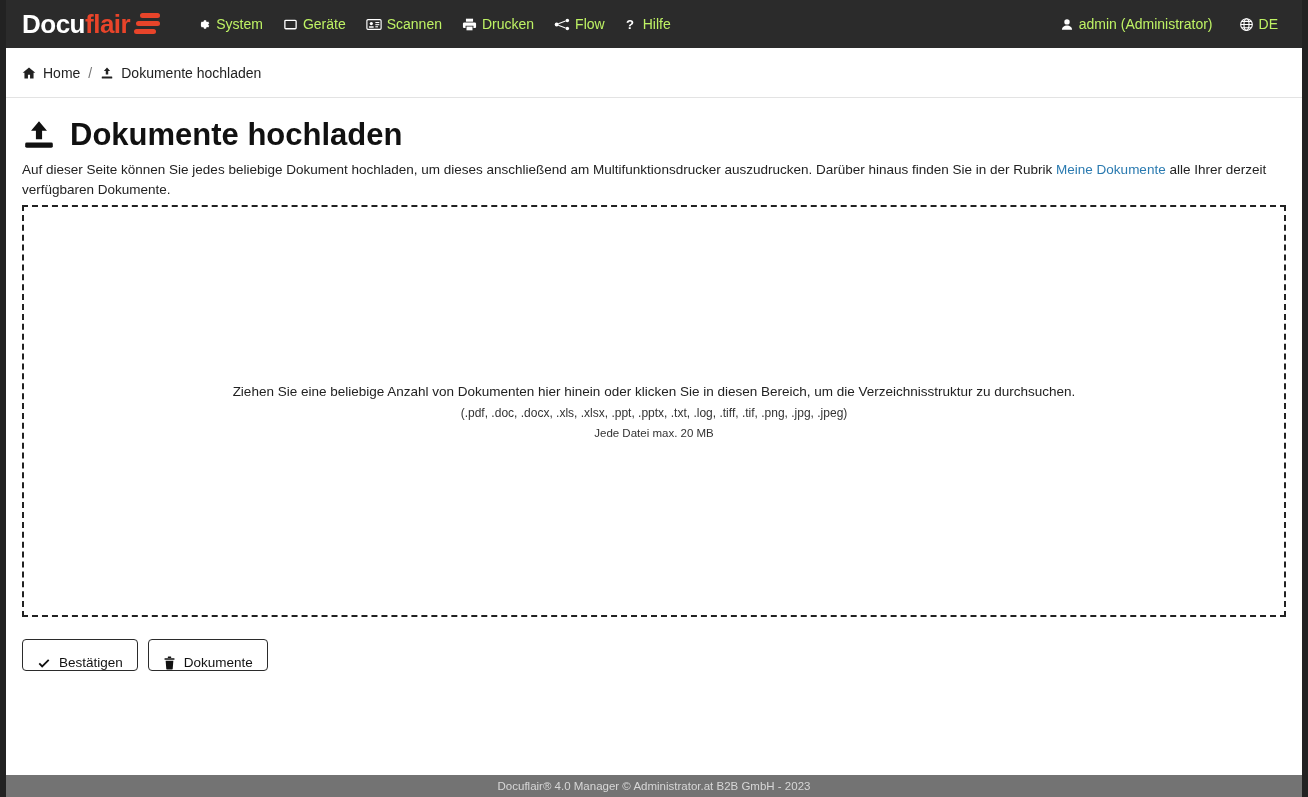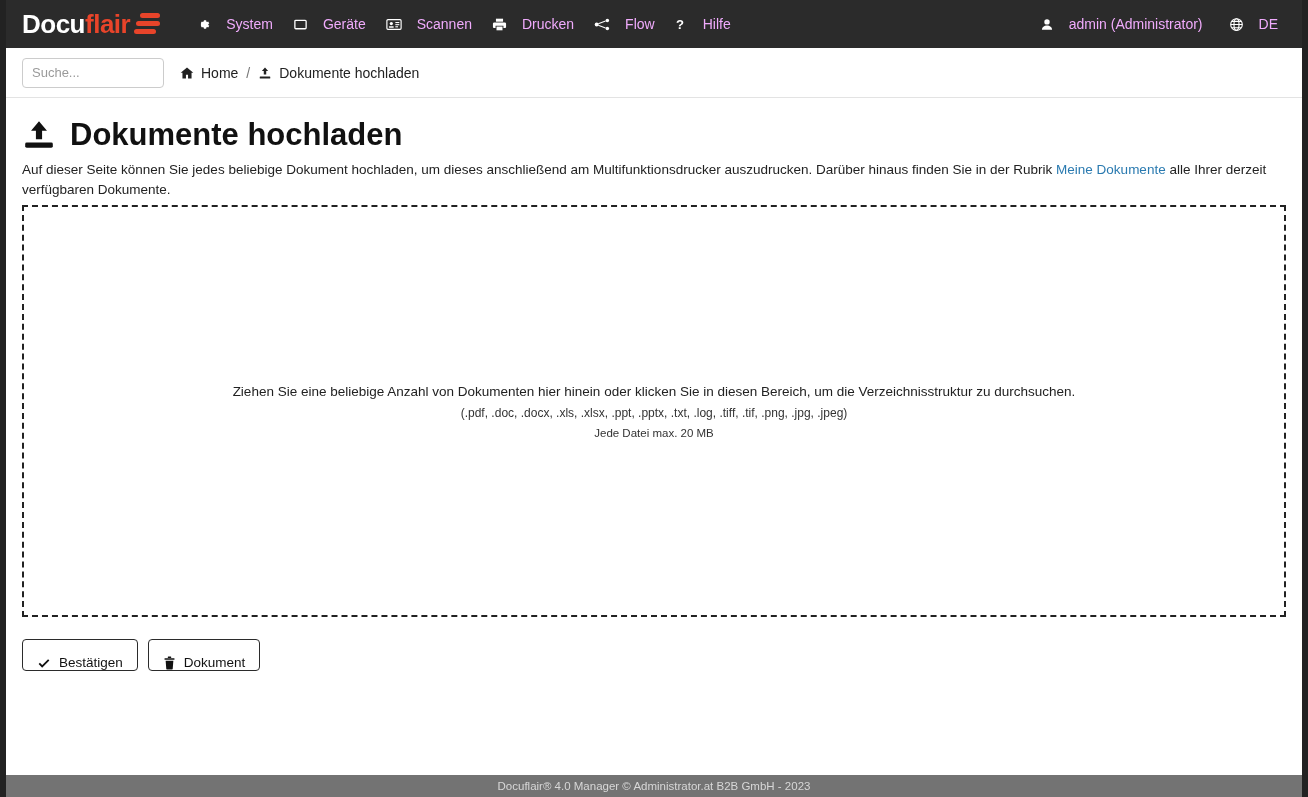--- a/index.html
+++ b/index.html
@@ -51,23 +51,23 @@
     background: #e8442a;
     display: block;
   }
   .brand-mark i:nth-child(1) { top: 1px;  left: 6px;  width: 20px; }
   .brand-mark i:nth-child(2) { top: 9px;  left: 2px;  width: 24px; }
   .brand-mark i:nth-child(3) { top: 17px; left: 0px;  width: 22px; }
 
   .navitem {
     display: flex;
     align-items: center;
-    gap: 15px;
+    gap: 5px;
     padding: 6px 10px;
-    color: #f0abfc;
+    color: #bef264;
     white-space: nowrap;
     cursor: pointer;
   }
   .nav-left { display: flex; align-items: center; }
   .nav-right {
     margin-left: auto;
     display: flex;
     gap: 6px;
   }
   .nav-icon { display: inline-flex; align-items: center; justify-content: center; }
@@ -274,21 +274,20 @@
             <ellipse cx="8" cy="8" rx="2.7" ry="6.2"></ellipse>
             <path d="M2 8h12M3 4.6h10M3 11.4h10"></path>
           </svg>
       </span>
       <span>DE</span>
     </div>
   </div>
 </div>
 
 <div class="subbar">
-  <input class="search-input" type="text" placeholder="Suche..." style="">
   <div class="crumbs">
     <span class="crumb">
       <span class="nav-icon">
         <svg width="14" height="14" viewBox="0 0 16 16" fill="#222222">
             <path d="M8 1.6L0.8 7.6h2v6.8h4V10h2.4v4.4h4V7.6h2z"></path>
           </svg>
       </span>
       <span>Home</span>
     </span>
     <span class="sep">/</span>
@@ -336,20 +335,20 @@
       <span>Bestätigen</span>
     </button>
     <button class="btn">
       <span class="nav-icon">
         <svg width="13" height="14" viewBox="0 0 14 16" fill="#111111">
             <rect x="1.2" y="2.6" width="11.6" height="1.6" rx="0.5"></rect>
             <rect x="5" y="0.6" width="4" height="1.6" rx="0.5"></rect>
             <path d="M2.6 5.4h8.8l-0.7 9.2a0.8 0.8 0 01-0.8 0.8H4.1a0.8 0.8 0 01-0.8-0.8z"></path>
           </svg>
       </span>
-      <span>Dokument</span>
+      <span>Dokumente</span>
     </button>
   </div>
 </div>
 
 <div class="footer">
   <span>Docuflair® 4.0 Manager © Administrator.at B2B GmbH - 2023</span>
 </div>
 
 </body></html>

